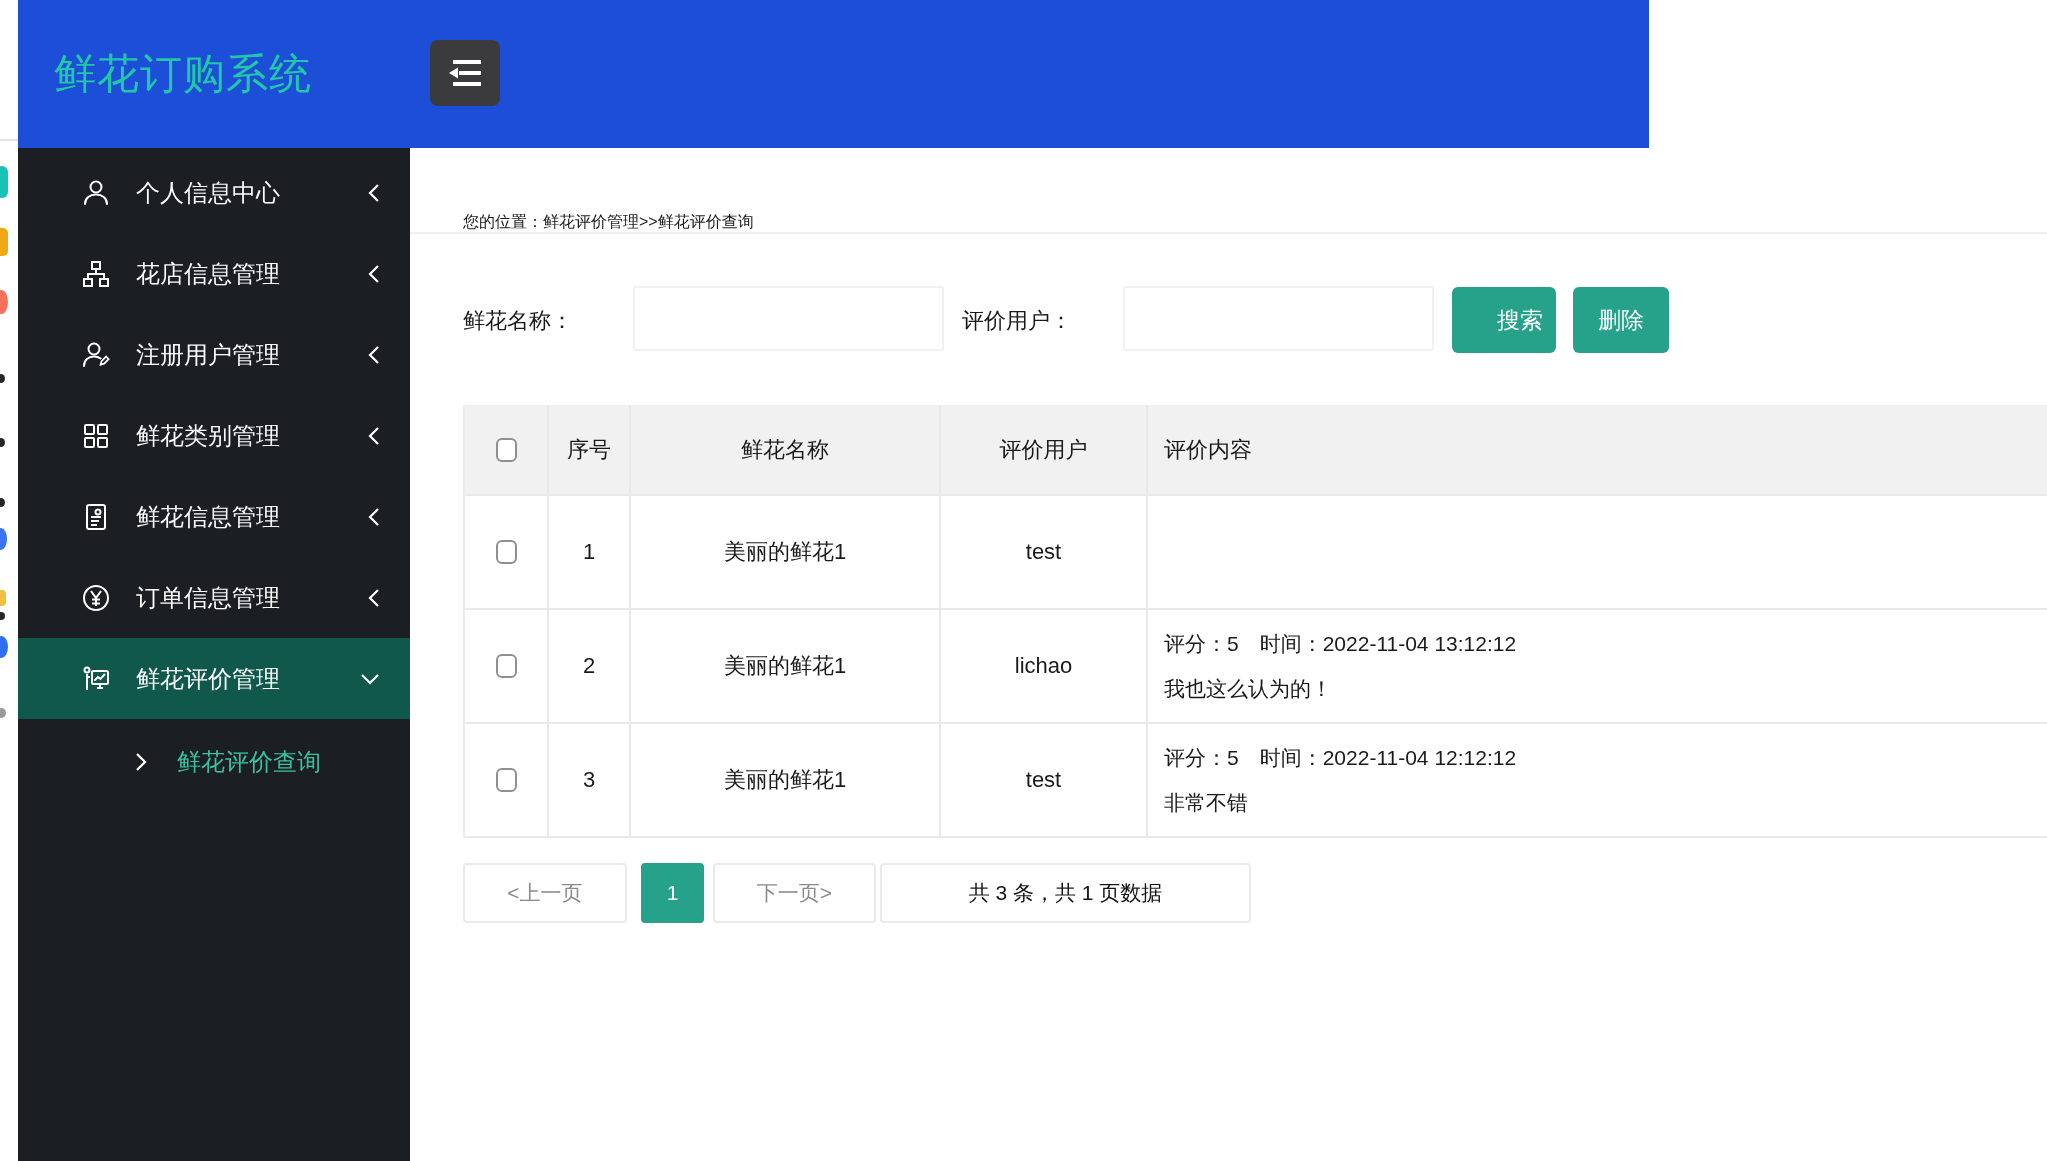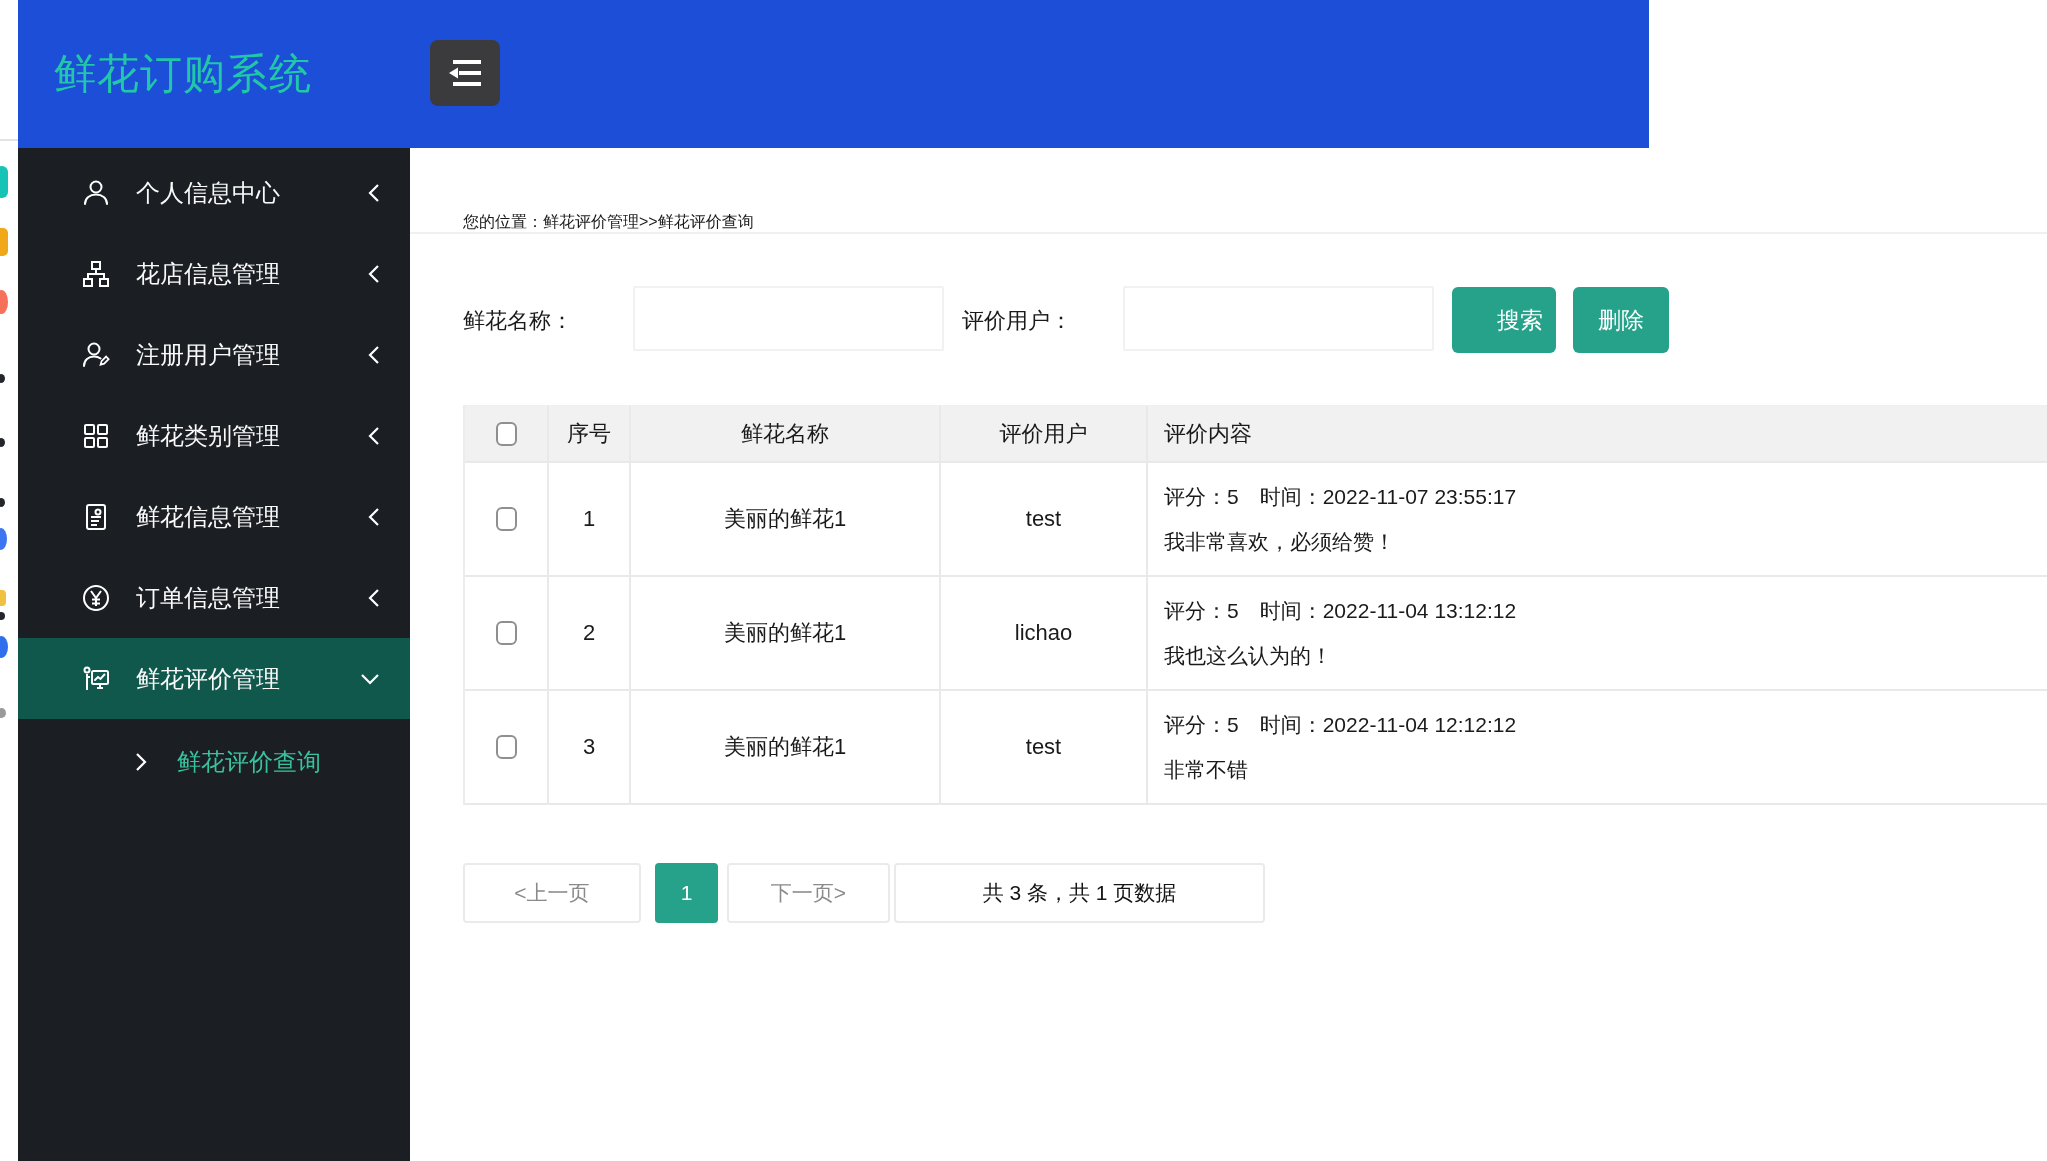--- a/index.html
+++ b/index.html
@@ -51,37 +51,37 @@
     background:#26a28a; color:#fff; font-size:23px; cursor:pointer;
     font-family:inherit; }
   .btn-search { left:1042px; width:104px;padding-left:32px; }
   .btn-delete { left:1163px; width:96px; }
 
   
   .data-table { position:absolute; left:53px; top:257px; width:calc(100% - 53px);
     border-left:2px solid #ececec; border-top:1px solid #efefef; }
   .trow { display:grid; grid-template-columns:84px 82px 310px 207px 1fr;
     border-bottom:2px solid #e9e9e9; }
-  .trow.thead { height:57px; background:#f1f1f1; }
+  .trow.thead { height:90px; background:#f1f1f1; }
   .trow.tbody { height:114px; background:#fff; }
   .td { display:flex; align-items:center; justify-content:center;
     border-right:2px solid #e9e9e9; font-size:22px; color:#1a1a1a; }
   .td.content { border-right:none; flex-direction:column; align-items:flex-start;
     justify-content:center; padding-left:16px; font-size:21px; line-height:45px; }
   .trow.thead .td { font-size:22px; }
   .trow.thead .td.content { line-height:normal; font-size:22px; }
   .cbx { width:21px; height:24px; border:2px solid #8f8f8f; border-radius:6px;
     background:#fff; appearance:none; -webkit-appearance:none; cursor:pointer; }
 
   
   .pagination { position:absolute; left:53px; top:715px; display:flex; align-items:center; }
   .pg { height:60px; display:flex; align-items:center; justify-content:center;
     background:#fff; border:2px solid #eaeaea; border-radius:4px;
     font-size:21px; color:#8a8a8a; cursor:pointer; font-family:inherit; }
-  .pg-prev { width:178px; }
+  .pg-prev { width:164px; }
   .pg-page { width:63px; margin-left:14px; background:#26a28a; border-color:#26a28a; color:#fff; }
   .pg-next { width:163px; margin-left:9px; }
   .pg-info { width:371px; margin-left:4px; color:#141414; cursor:default; }
 
   svg { display:block; }
 </style>
 </head>
 <body>
 
 <div class="page">
@@ -263,24 +263,20 @@
         <div class="td content">评价内容</div>
       </div>
 
       <div class="trow tbody">
         <div class="td">
           <input type="checkbox" class="cbx" style="">
         </div>
         <div class="td">1</div>
         <div class="td">美丽的鲜花1</div>
         <div class="td">test</div>
-        <div class="td content">
-          <span>评分：5　时间：2022-11-07 23:55:17</span>
-          <span>我非常喜欢，必须给赞！</span>
-        </div>
       </div>
 
       <div class="trow tbody">
         <div class="td">
           <input type="checkbox" class="cbx" style="">
         </div>
         <div class="td">2</div>
         <div class="td">美丽的鲜花1</div>
         <div class="td">lichao</div>
         <div class="td content">

